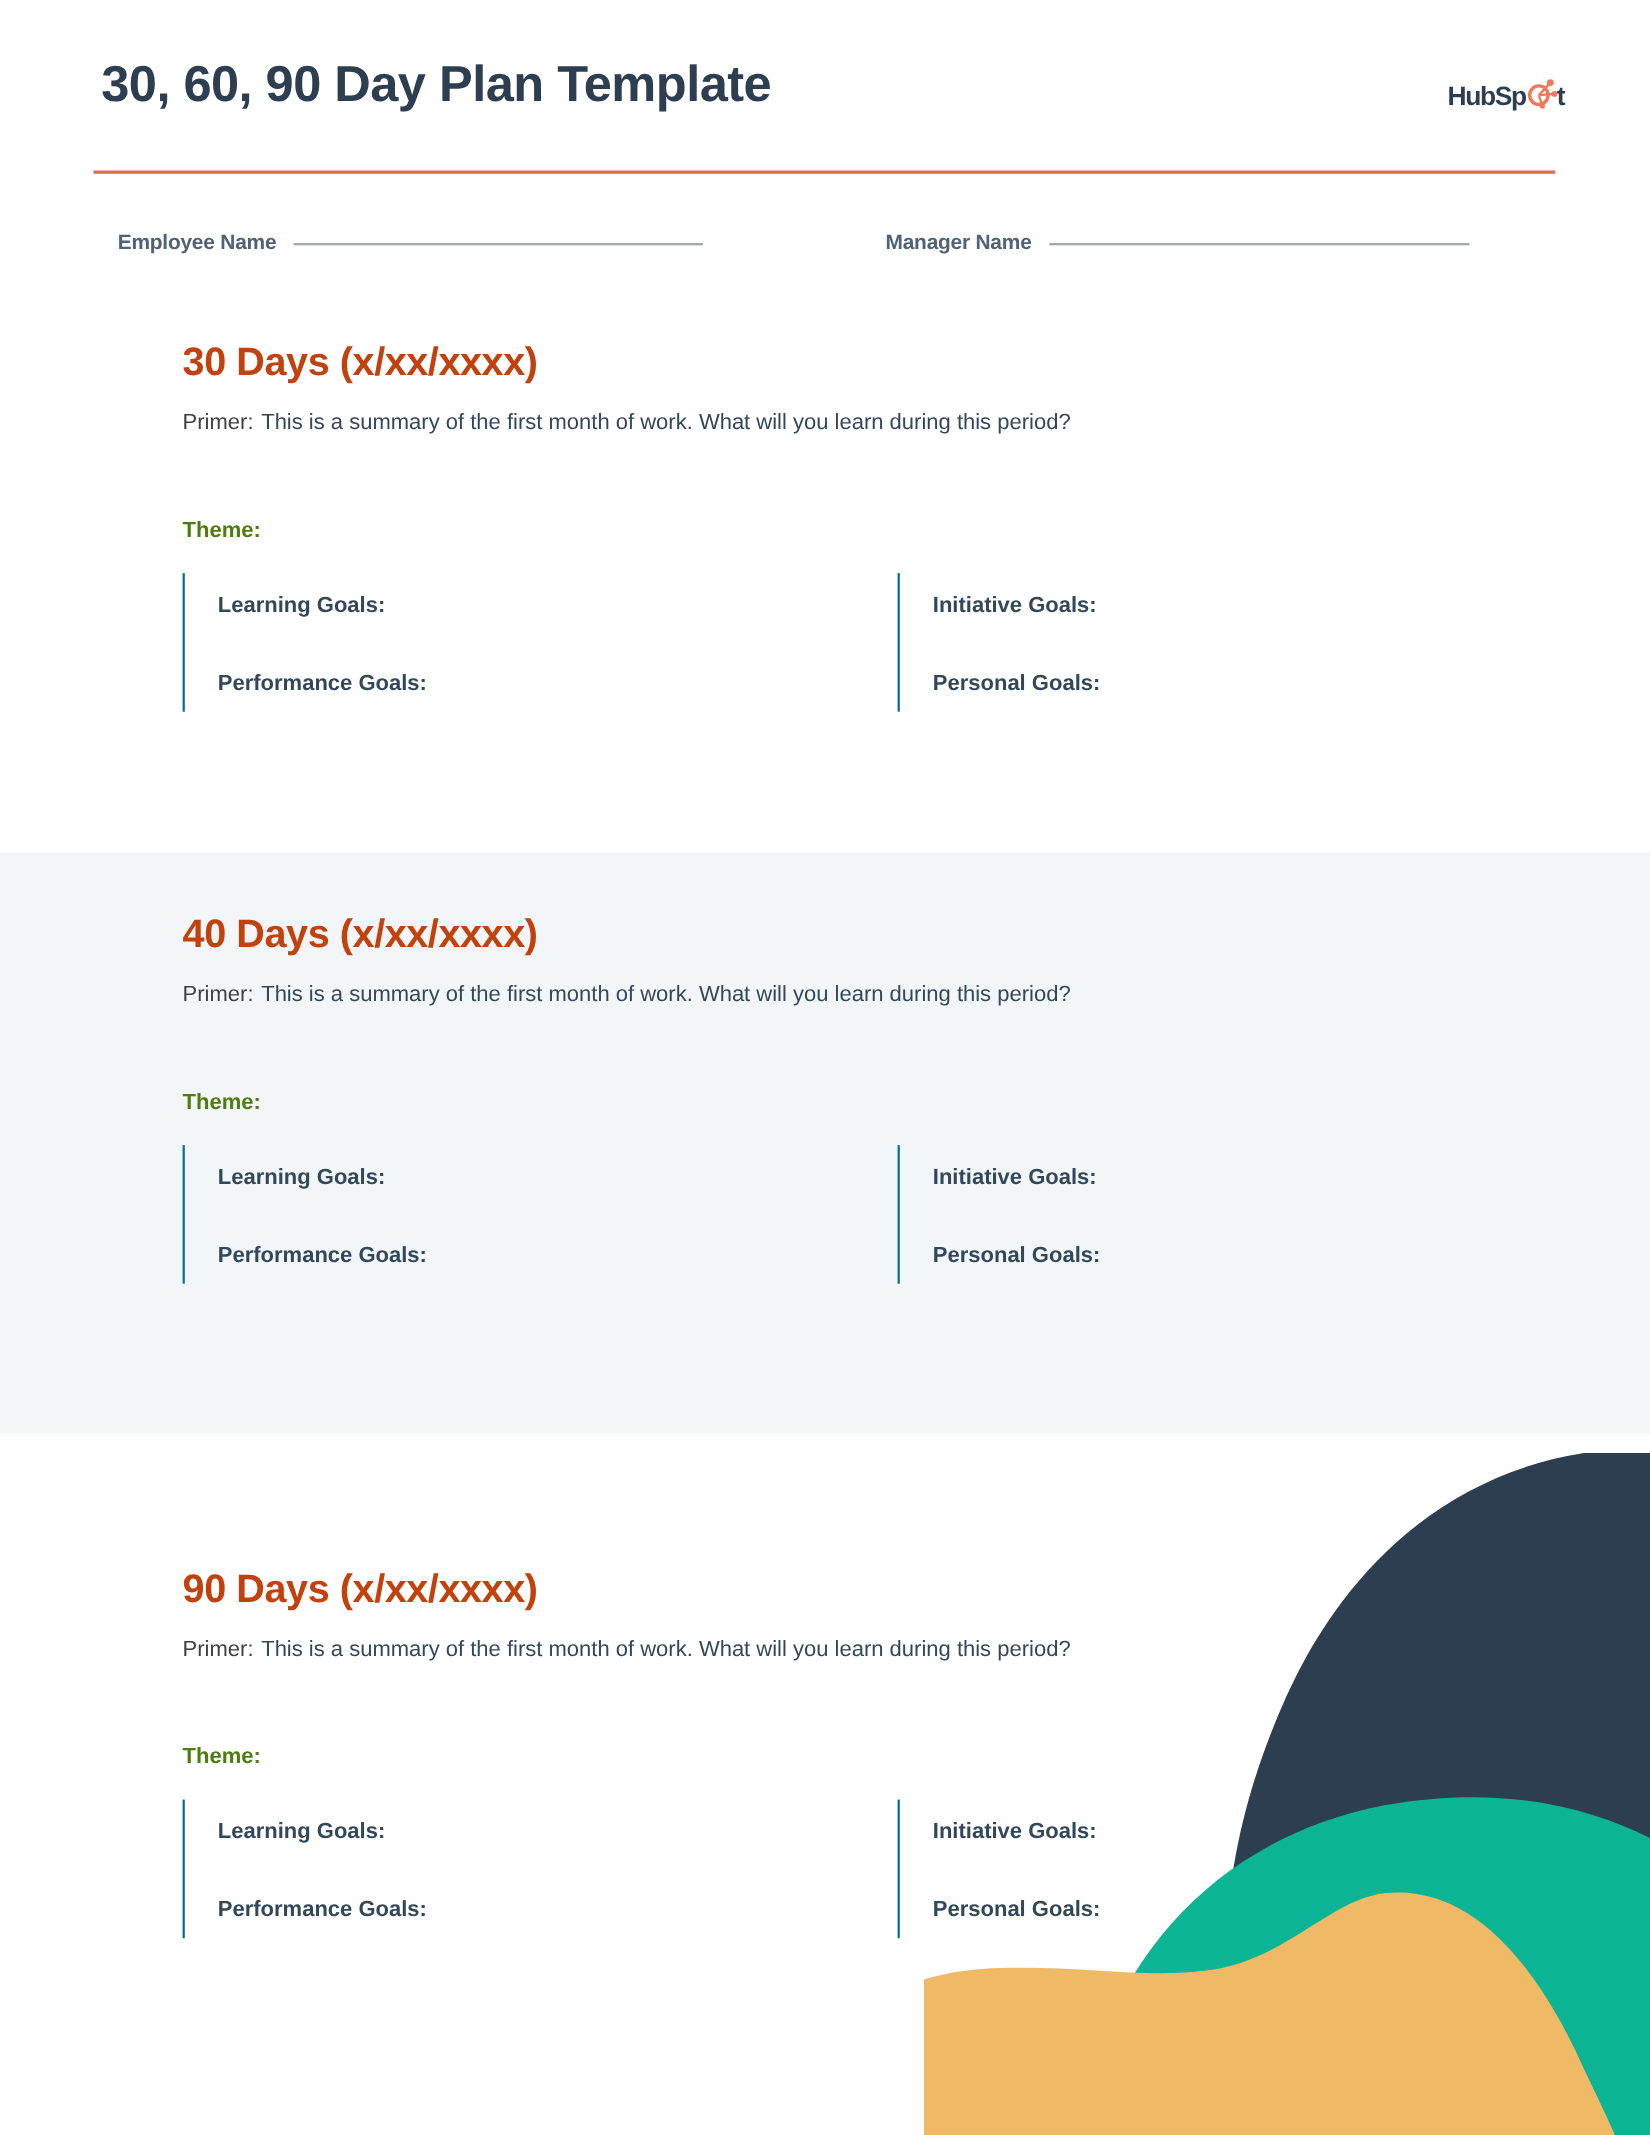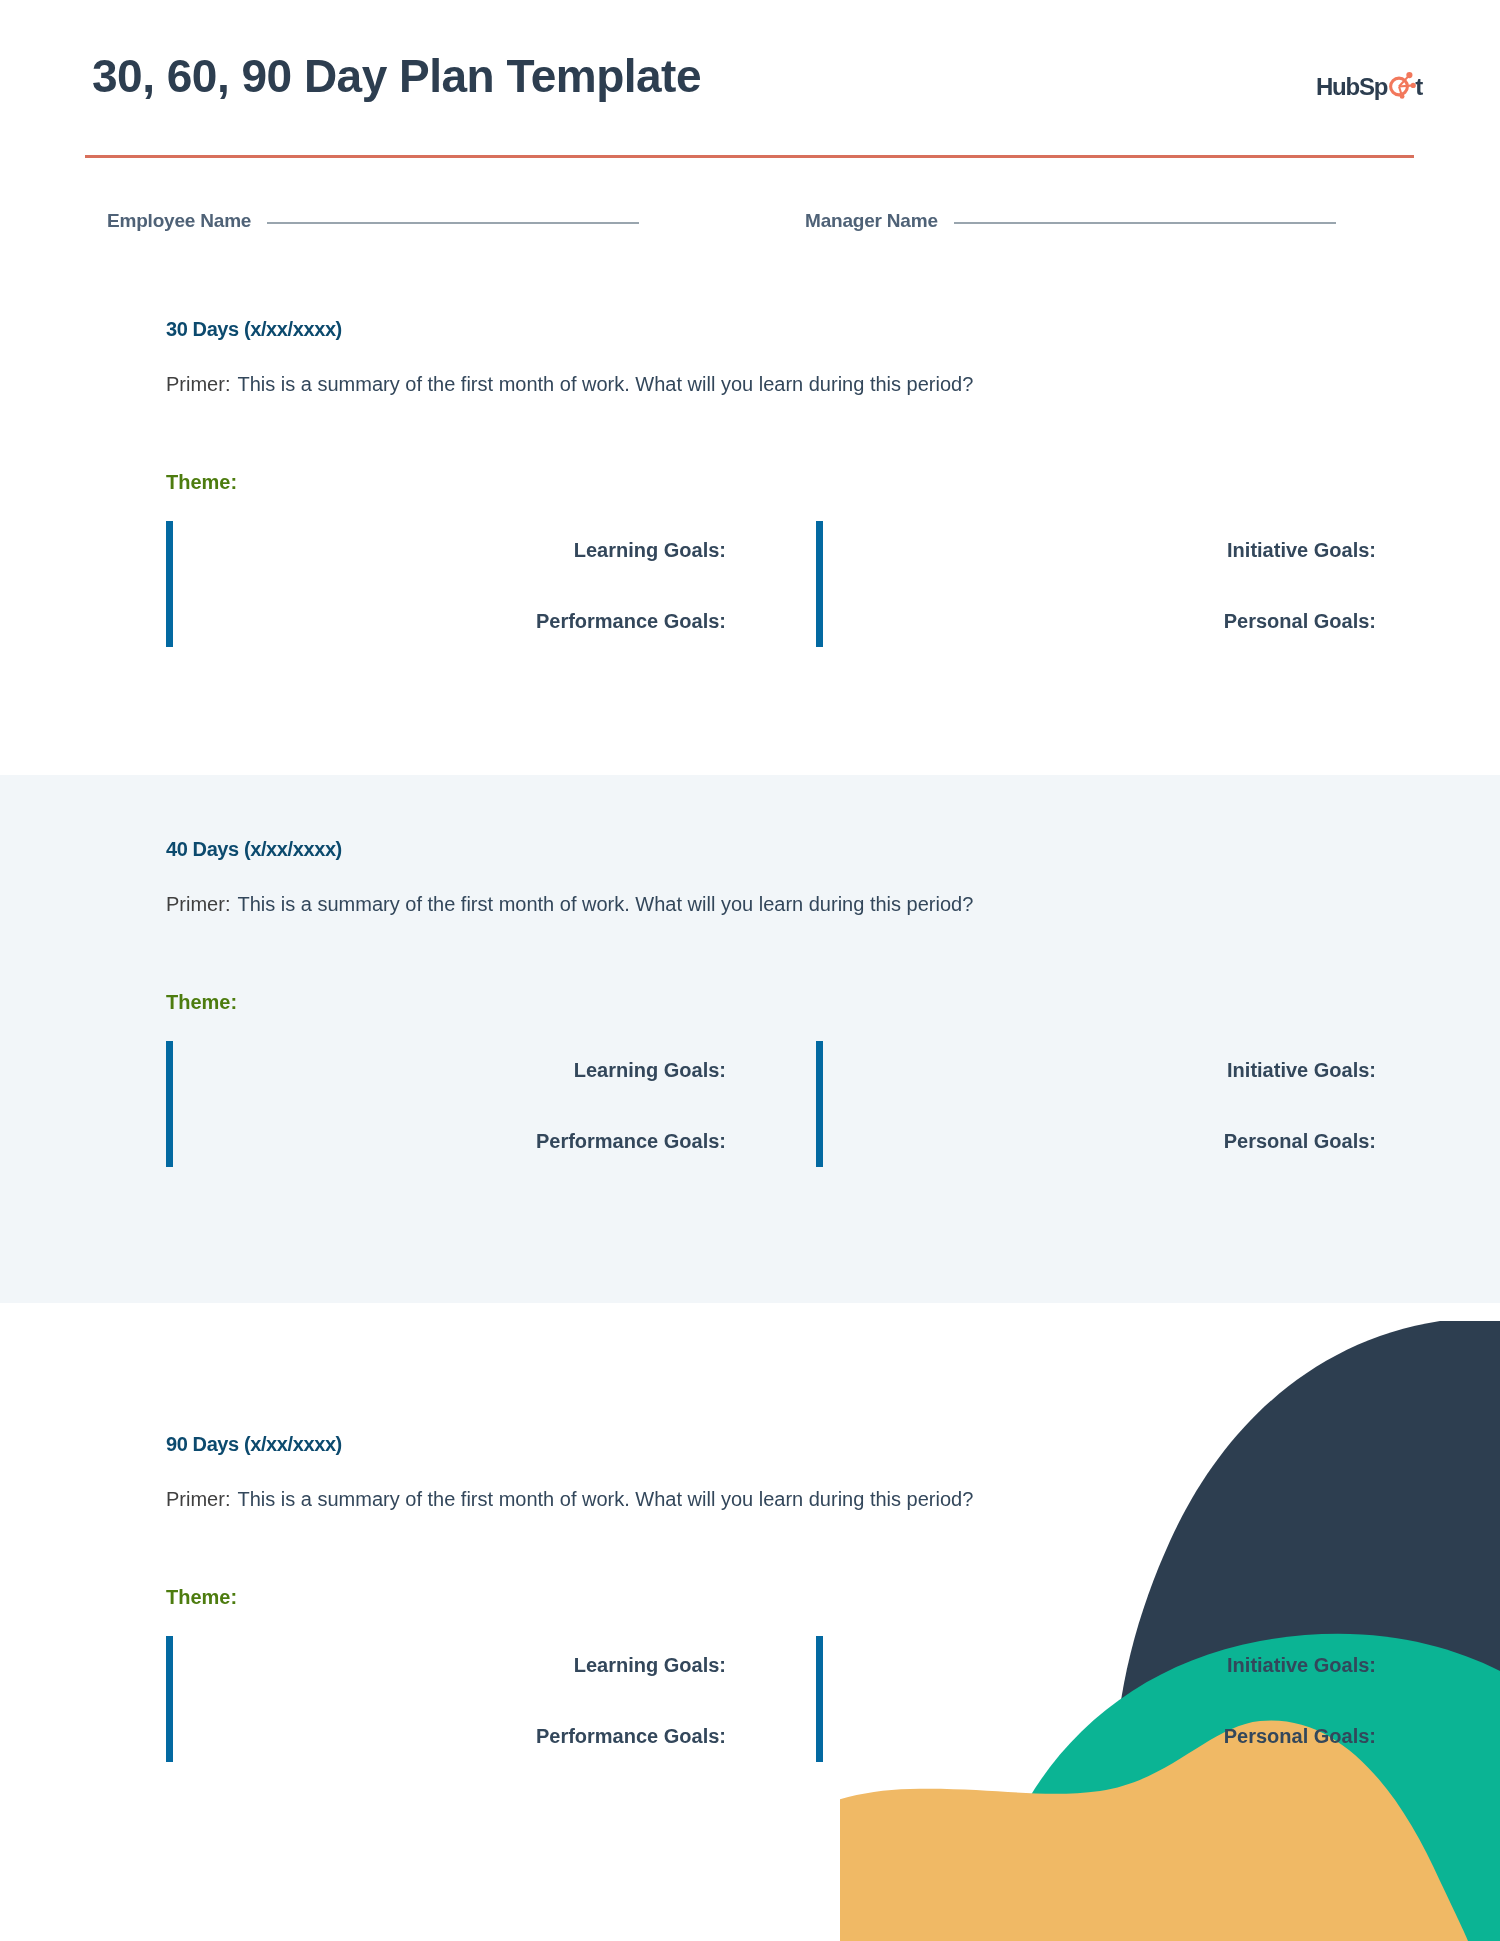--- a/index.html
+++ b/index.html
@@ -136,23 +136,23 @@
   .section.shaded { background: #f2f6f9; }
 
   .section-inner {
     position: relative;
     margin-left: 166px;
     width: 1250px;
   }
 
   .section-title {
     margin: 0;
-    font-size: 20px;
-    font-weight: bold;
-    color: #0c4a6e;
+    font-size: 36px;
+    font-weight: bold;
+    color: #c2410c;
     letter-spacing: -0.4px;
     line-height: 34px;
     white-space: nowrap;
   }
 
   .primer {
     margin: 0;
     padding-top: 25px;
     font-size: 20px;
     line-height: 26px;
@@ -174,25 +174,24 @@
     line-height: 26px;
   }
 
   .goals-grid {
     position: relative;
     padding-top: 26px;
     display: flex;
   }
   .goals-col {
     position: relative;
-    border-left: 7px solid #0369a1;
+    border-left: 2px solid #0369a1;
     width: 560px;
     min-height: 126px;
     box-sizing: border-box;
-    text-align: right;
   }
   .goals-col.right { margin-left: 90px; }
   .goal-item {
     font-size: 20px;
     font-weight: bold;
     color: #33475b;
     line-height: 26px;
     padding-left: 30px;
     white-space: nowrap;
   }

